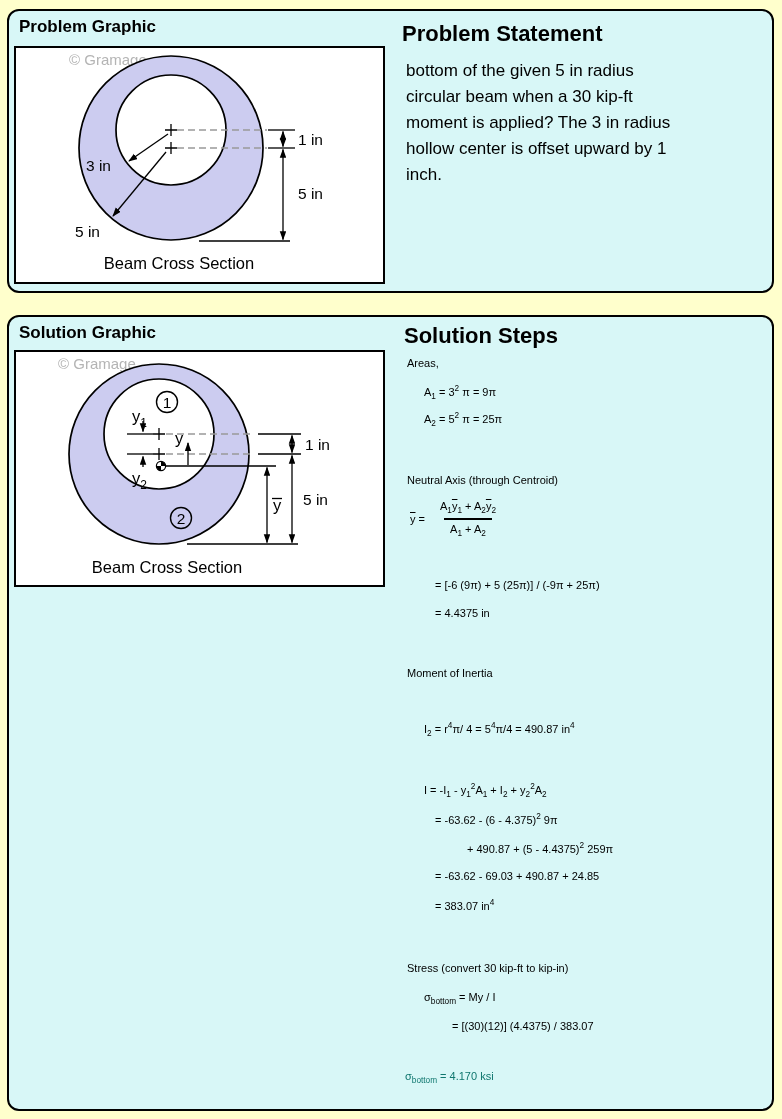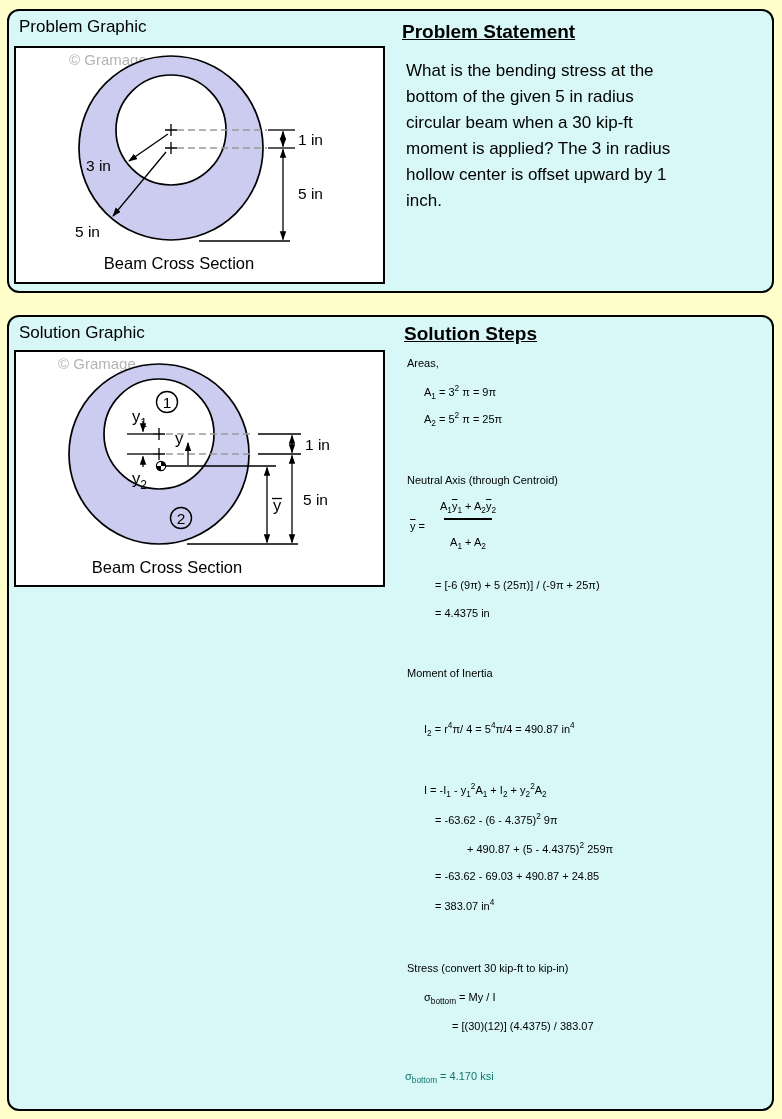--- a/index.html
+++ b/index.html
@@ -10,39 +10,39 @@
     color:#000;
   }
   .panel{
     position:absolute;left:7px;width:767px;
     background:#D8F7F7;border:2px solid #000;border-radius:12px;
     box-sizing:border-box;
   }
   #panel-problem{top:9px;height:284px;}
   #panel-solution{top:315px;height:796px;}
   .panel-title{
-    position:absolute;font-size:17px;font-weight:normal;white-space:nowrap;
+    position:absolute;font-size:17px;font-weight:bold;white-space:nowrap;
   }
   .section-title{
-    position:absolute;font-size:19px;font-weight:bold;text-decoration:underline;white-space:nowrap;
+    position:absolute;font-size:22px;font-weight:bold;white-space:nowrap;
   }
   .diagram-box{
     position:absolute;background:#fff;border:2px solid #000;box-sizing:content-box;
   }
   .diagram-box svg{display:block;}
   .statement{position:absolute;font-size:17px;line-height:26px;}
   .ln{position:absolute;font-size:11px;white-space:nowrap;}
   sub{font-size:75%;}
   sup{font-size:75%;}
   .ov{text-decoration:overline;}
   .frac-row{display:flex;align-items:center;}
   .lhs{margin-right:9px;}
   .frac{display:inline-flex;flex-direction:column;align-items:center;text-align:center;}
   .frac .num{padding:0 6px 3px;}
-  .frac .den{border-top:2px solid #000;padding:16px 6px 0;}
+  .frac .den{border-top:2px solid #000;padding:3px 6px 0;}
   .red{color:#0f766e;}
   
   svg text{font-family:"Liberation Sans", sans-serif;fill:#000;}
   .wm{fill:#B4B4B4;font-size:15px;}
   .ring{fill:#CCCCF0;stroke:#000;stroke-width:1.7;}
   .hole{fill:#FFFFFF;stroke:#000;stroke-width:1.7;}
   .dash{stroke:#999999;stroke-width:1.3;stroke-dasharray:7 4;fill:none;}
   .blk{stroke:#000;stroke-width:1.3;fill:none;}
   .ring-outline{fill:none;stroke:#000;stroke-width:1.4;}
   .lbl{font-size:15.5px;}
@@ -91,21 +91,20 @@
         <text class="lbl" x="282" y="97">1 in</text>
         <text class="lbl" x="282" y="151">5 in</text>
         <text class="lbl" x="70" y="123">3 in</text>
         <text class="lbl" x="59" y="189">5 in</text>
         <text class="cap" x="163" y="221" text-anchor="middle">Beam Cross Section</text>
       </svg>
     </div>
 
     <div class="section-title" style="left:393px;top:10px">Problem Statement</div>
     <div class="statement" style="left:397px;top:47px">
-      <div>What is the bending stress at the</div>
       <div>bottom of the given 5 in radius</div>
       <div>circular beam when a 30 kip-ft</div>
       <div>moment is applied? The 3 in radius</div>
       <div>hollow center is offset upward by 1</div>
       <div>inch.</div>
     </div>
   </section>
 
   <section class="panel" id="panel-solution">
     <div class="panel-title" style="left:10px;top:6px">Solution Graphic</div>

